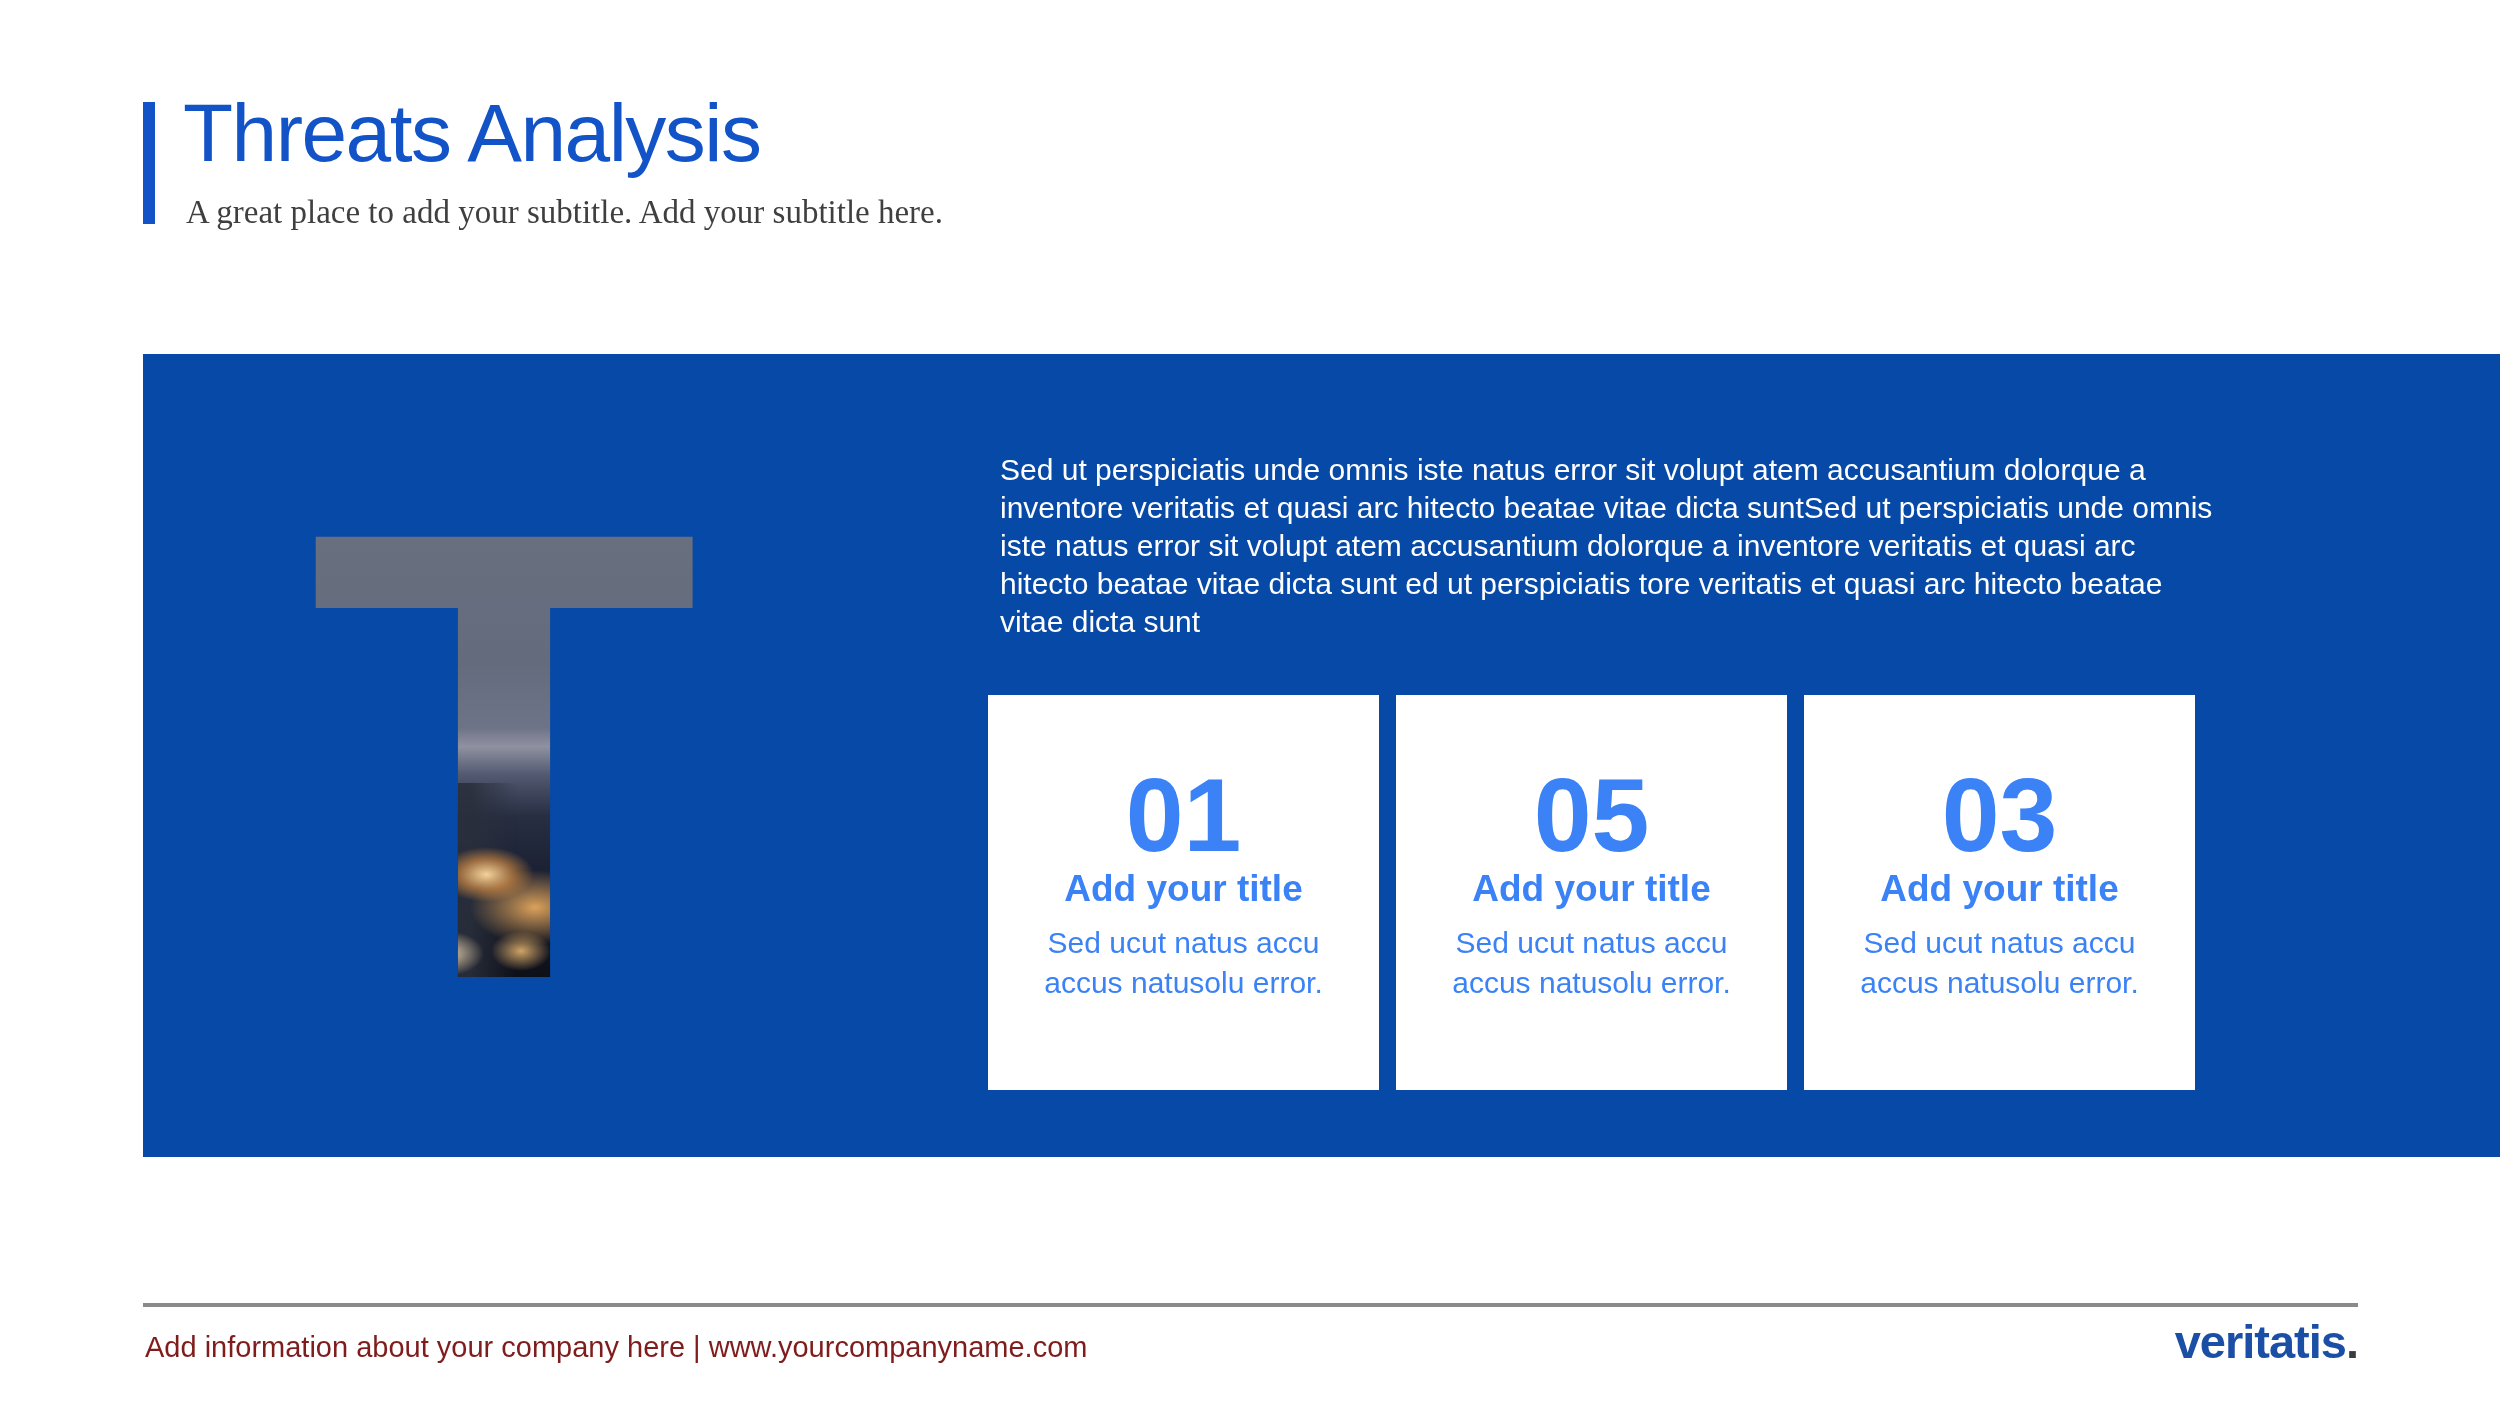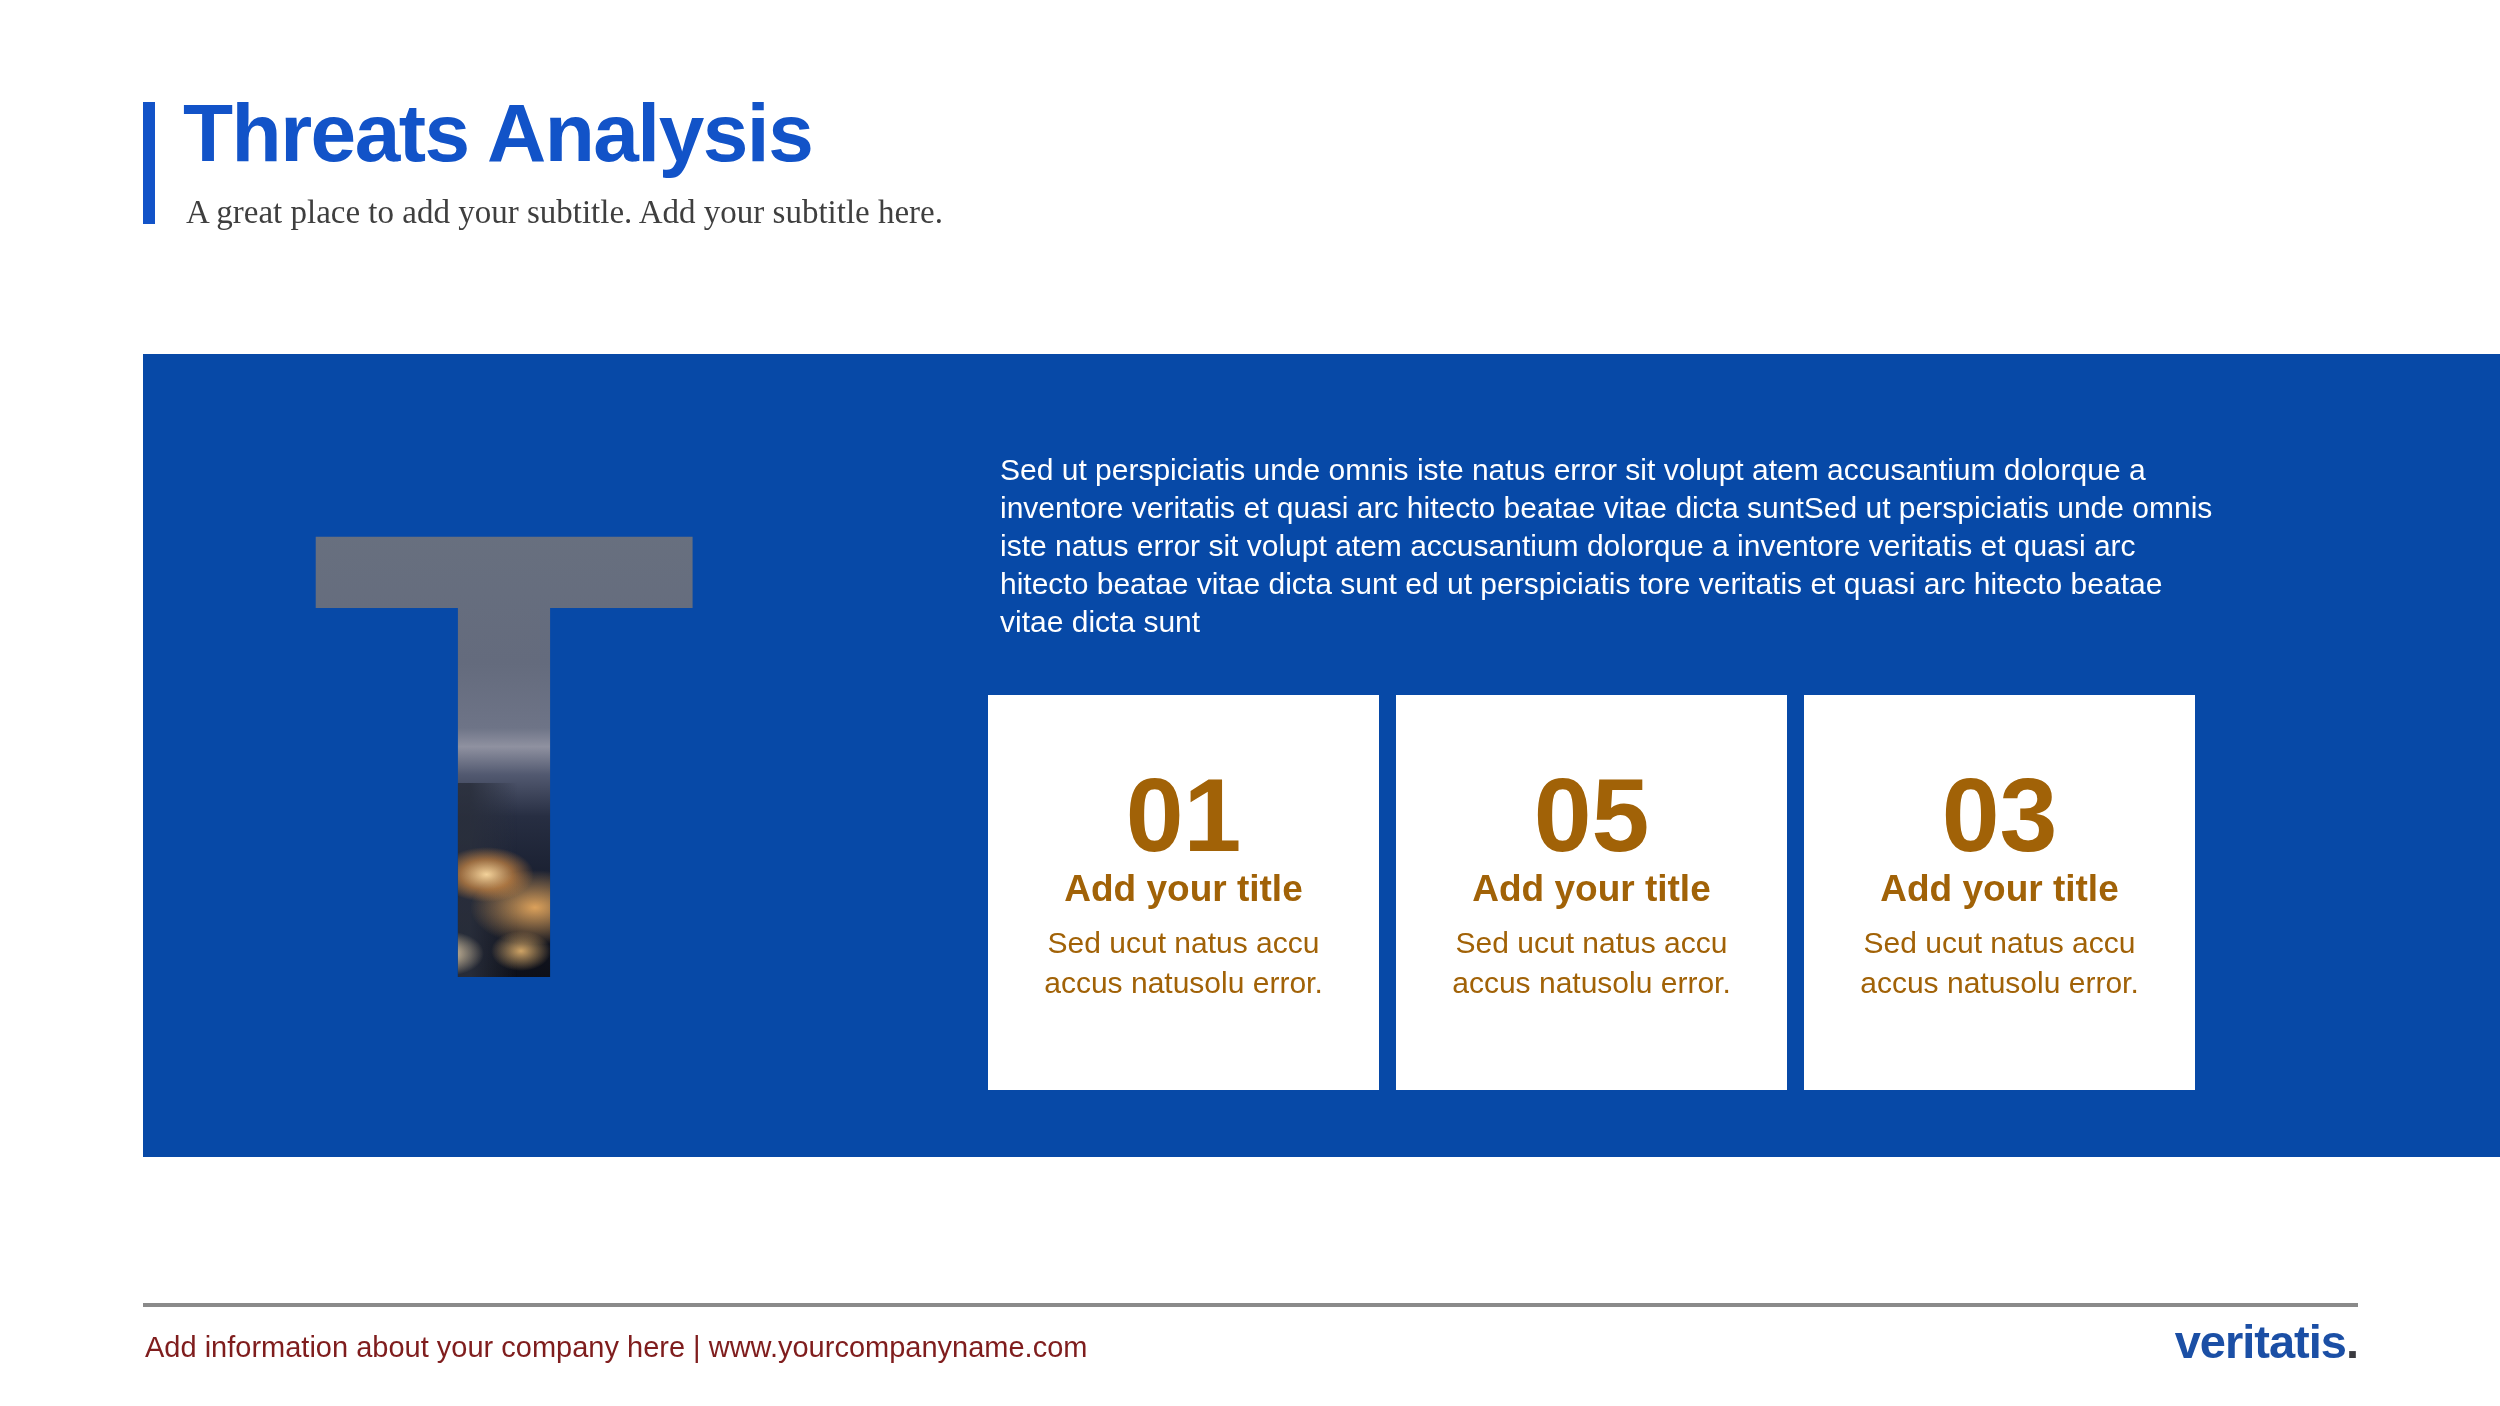--- a/index.html
+++ b/index.html
@@ -4,21 +4,21 @@
 <style>
   html,body{margin:0;padding:0;background:#ffffff;}
   .slide{
     position:relative;width:2500px;height:1406px;background:#ffffff;
     font-family:"Liberation Sans",sans-serif;overflow:hidden;
   }
   
   .title-accent{position:absolute;left:143px;top:102px;width:12px;height:122px;background:#1253c8;}
   .slide-title{
     position:absolute;left:183px;top:92px;font-size:82px;line-height:1;
-    font-weight:bold;color:#1253c8;letter-spacing:-1.5px;white-space:nowrap;
+    font-weight:normal;color:#1253c8;letter-spacing:-1.5px;white-space:nowrap;
   }
   .slide-subtitle{
     position:absolute;left:186px;top:193px;font-size:33px;line-height:1.2;
     color:#3f3f3f;white-space:nowrap;font-family:Liberation Serif, serif;
   }
   
   .panel{position:absolute;top:354px;height:803px;background:#0749a7;}
   .panel-left{left:143px;width:722px;display:flex;align-items:center;justify-content:center;}
   .panel-right{left:850px;width:1702px;}
   
@@ -41,21 +41,21 @@
   }
   
   .body-paragraph{
     position:absolute;left:150px;top:97px;width:1218px;
     font-size:30px;line-height:38px;color:#ffffff;
   }
   .cards-row{
     position:absolute;left:138px;top:341px;display:flex;gap:17px;
   }
   .card{
-    width:391px;height:395px;background:#ffffff;color:#a16207;
+    width:391px;height:395px;background:#ffffff;color:#3b82f6;
     display:flex;flex-direction:column;align-items:center;text-align:center;
   }
   .card-number{font-size:104px;font-weight:bold;line-height:1;margin-top:68px;}
   .card-title{font-size:37px;font-weight:bold;line-height:1.2;}
   .card-body{font-size:30px;line-height:40px;margin-top:12px;width:310px;}
   
   .footer-divider{position:absolute;left:143px;top:1303px;width:2215px;height:4px;background:#8a8a8a;}
   .footer-info{position:absolute;left:145px;top:1331px;font-size:29px;color:#7f1d1d;white-space:nowrap;}
   .company-logo{
     position:absolute;right:142px;top:1314px;font-size:47px;font-weight:bold;

